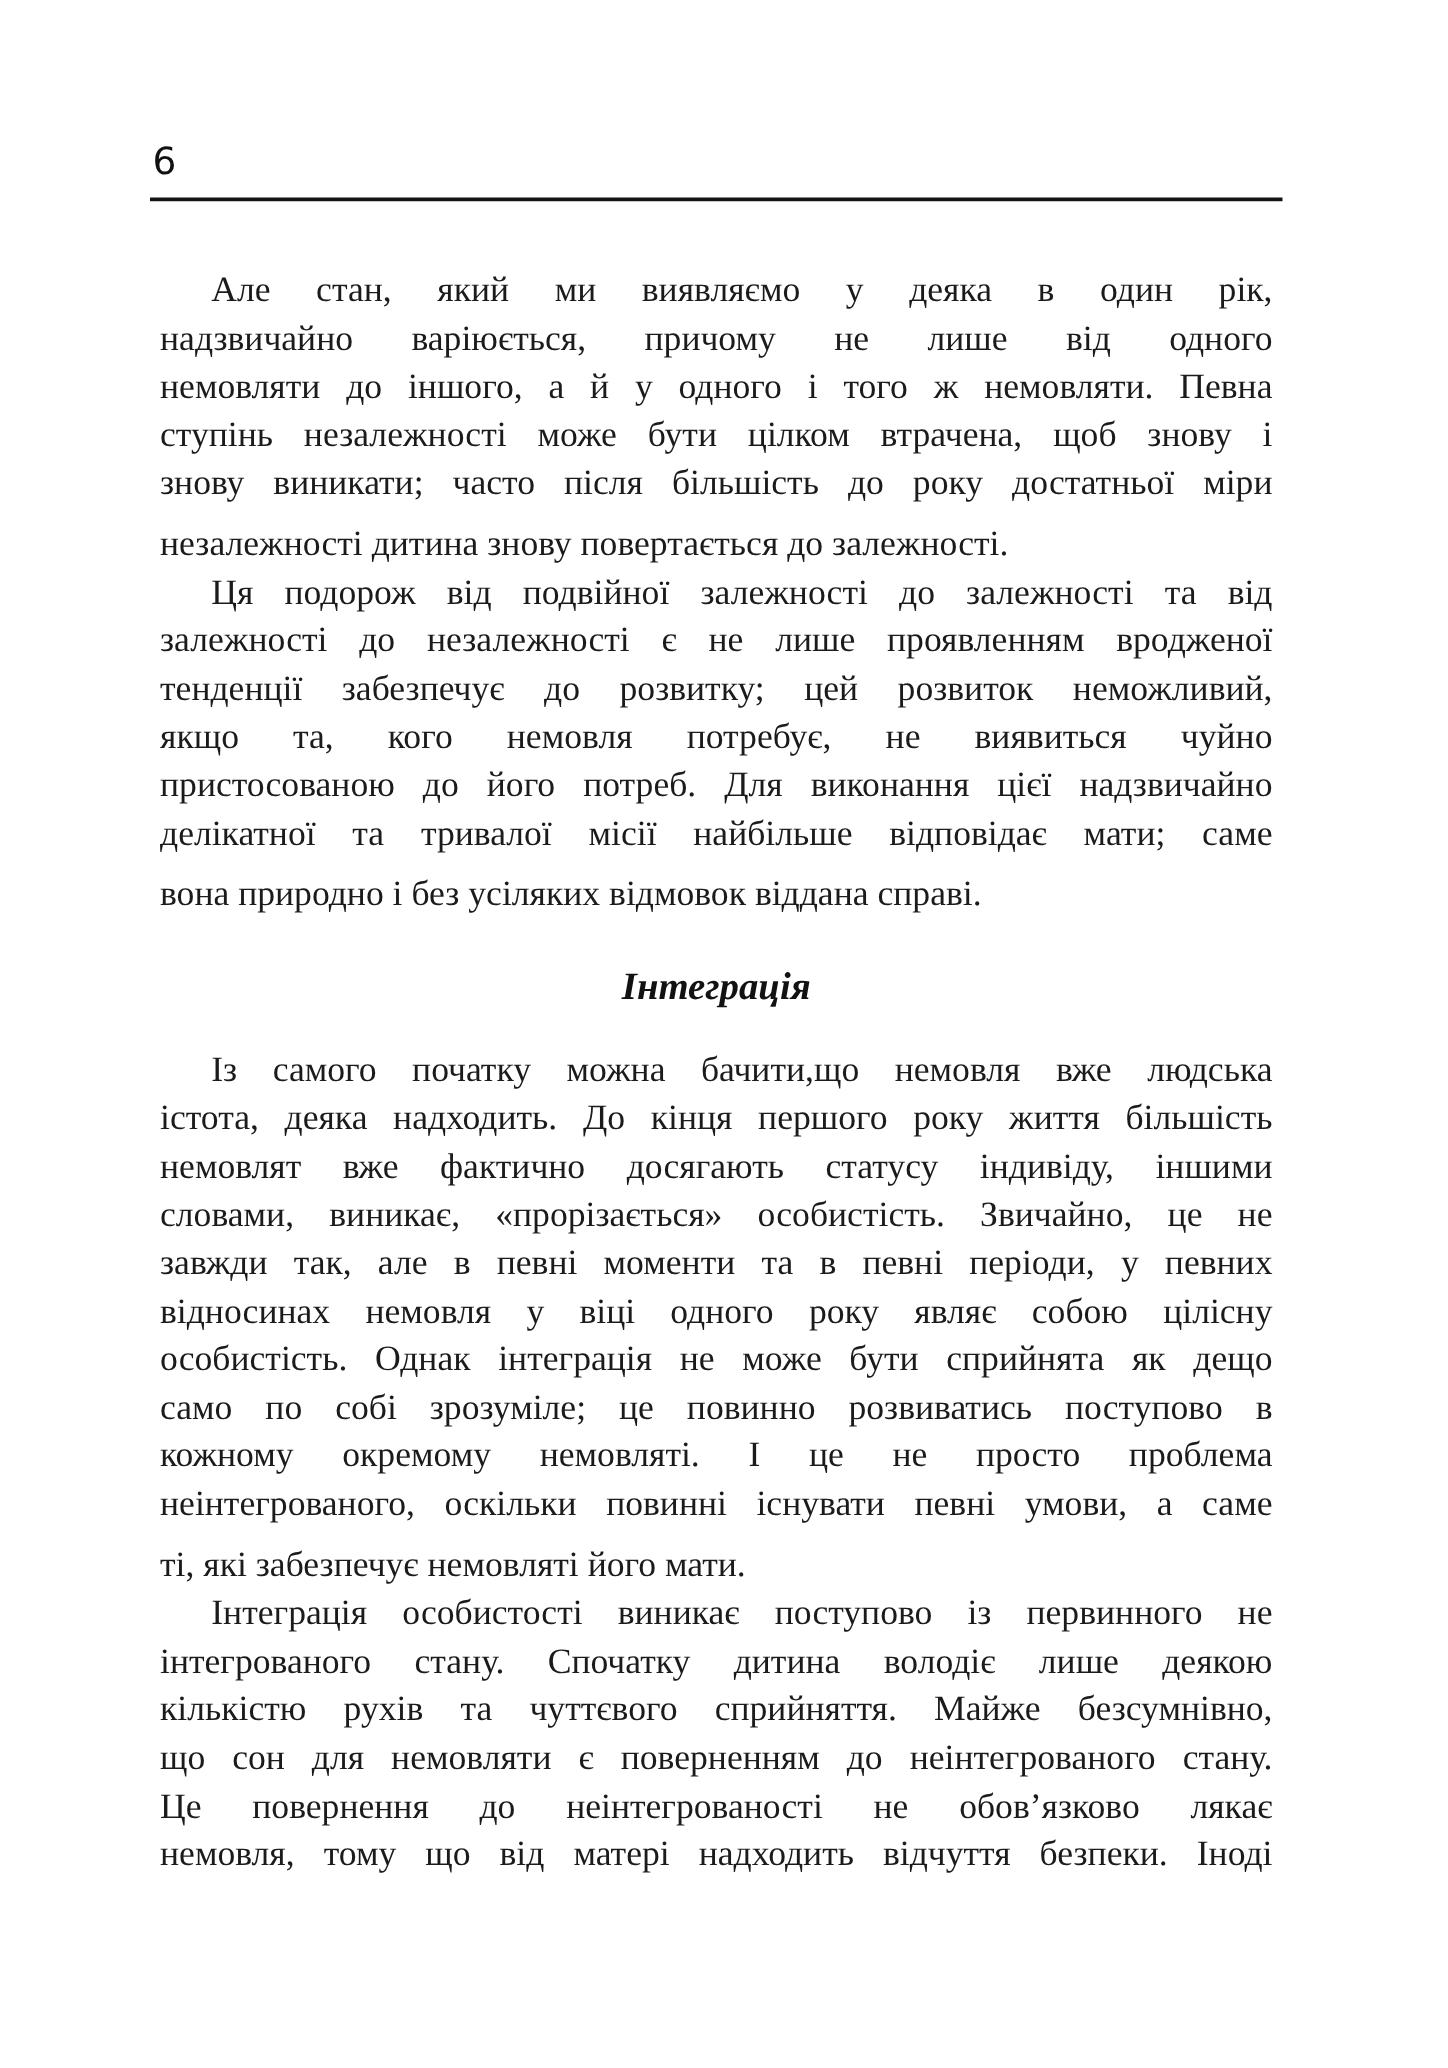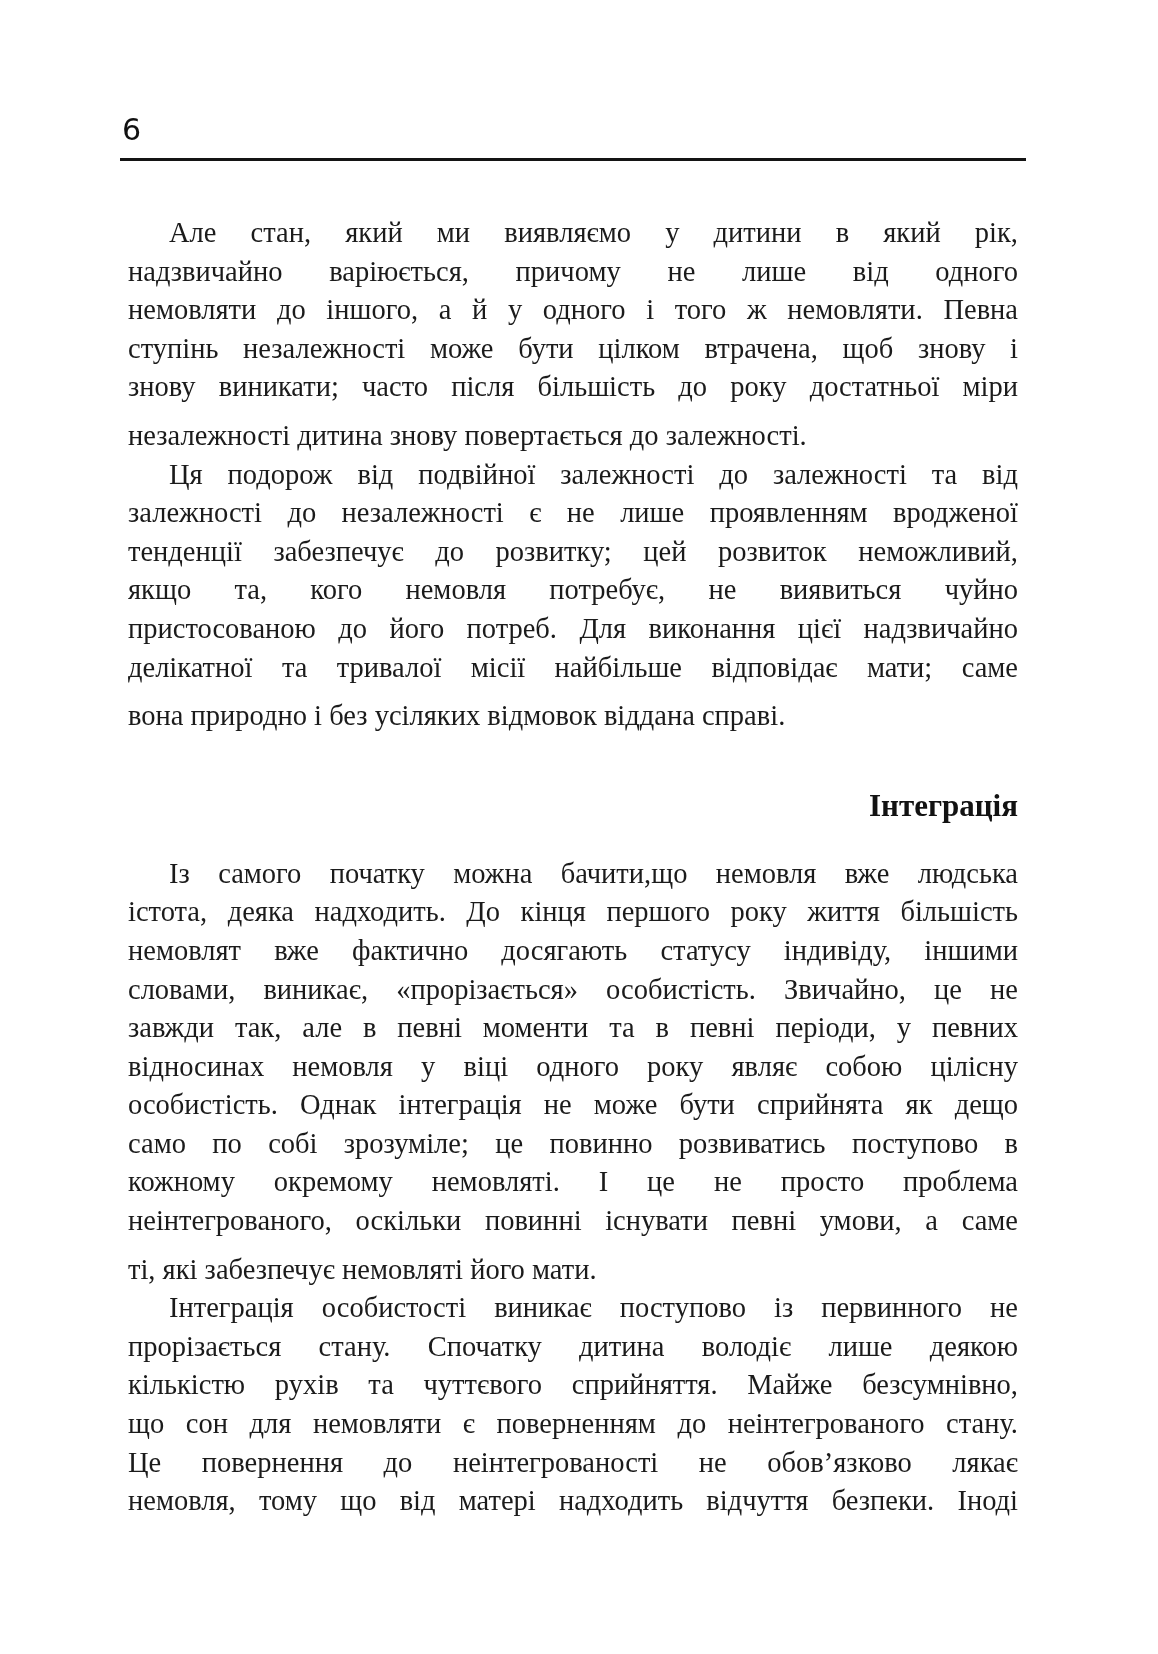--- a/index.html
+++ b/index.html
@@ -47,35 +47,36 @@
     text-align:justify;
     text-align-last:justify;
     white-space:normal;
     color:var(--text);
   }
   .line.indent{text-indent:41px;}
   .line.last{text-align-last:left;margin-top:10px;}
   .heading{
     font-size:31px;
     font-weight:700;
+    font-style:italic;
     line-height:40px;
-    margin:50px 0 29px 0;
-    text-align:right;
+    margin:33px 0 29px 0;
+    text-align:center;
     color:#121212;
   }
 </style>
 </head>
 <body>
 
 <div class="page">
   <div class="page-num">6</div>
   <div class="header-rule"></div>
   <div class="text-block">
       <div class="paragraph">
-        <div class="line indent">Але стан, який ми виявляємо у дитини в який рік,</div>
+        <div class="line indent">Але стан, який ми виявляємо у деяка в один рік,</div>
         <div class="line">надзвичайно варіюється, причому не лише від одного</div>
         <div class="line">немовляти до іншого, а й у одного і того ж немовляти. Певна</div>
         <div class="line">ступінь незалежності може бути цілком втрачена, щоб знову і</div>
         <div class="line">знову виникати; часто після більшість до року достатньої міри</div>
         <div class="line last">незалежності дитина знову повертається до залежності.</div>
       </div>
       <div class="paragraph">
         <div class="line indent">Ця подорож від подвійної залежності до залежності та від</div>
         <div class="line">залежності до незалежності є не лише проявленням вродженої</div>
         <div class="line">тенденції забезпечує до розвитку; цей розвиток неможливий,</div>
@@ -93,20 +94,20 @@
         <div class="line">завжди так, але в певні моменти та в певні періоди, у певних</div>
         <div class="line">відносинах немовля у віці одного року являє собою цілісну</div>
         <div class="line">особистість. Однак інтеграція не може бути сприйнята як дещо</div>
         <div class="line">само по собі зрозуміле; це повинно розвиватись поступово в</div>
         <div class="line">кожному окремому немовляті. І це не просто проблема</div>
         <div class="line">неінтегрованого, оскільки повинні існувати певні умови, а саме</div>
         <div class="line last">ті, які забезпечує немовляті його мати.</div>
       </div>
       <div class="paragraph">
         <div class="line indent">Інтеграція особистості виникає поступово із первинного не</div>
-        <div class="line">прорізається стану. Спочатку дитина володіє лише деякою</div>
+        <div class="line">інтегрованого стану. Спочатку дитина володіє лише деякою</div>
         <div class="line">кількістю рухів та чуттєвого сприйняття. Майже безсумнівно,</div>
         <div class="line">що сон для немовляти є поверненням до неінтегрованого стану.</div>
         <div class="line">Це повернення до неінтегрованості не обов’язково лякає</div>
         <div class="line">немовля, тому що від матері надходить відчуття безпеки. Іноді</div>
       </div>
     </div>
 </div>
 
 </body></html>

